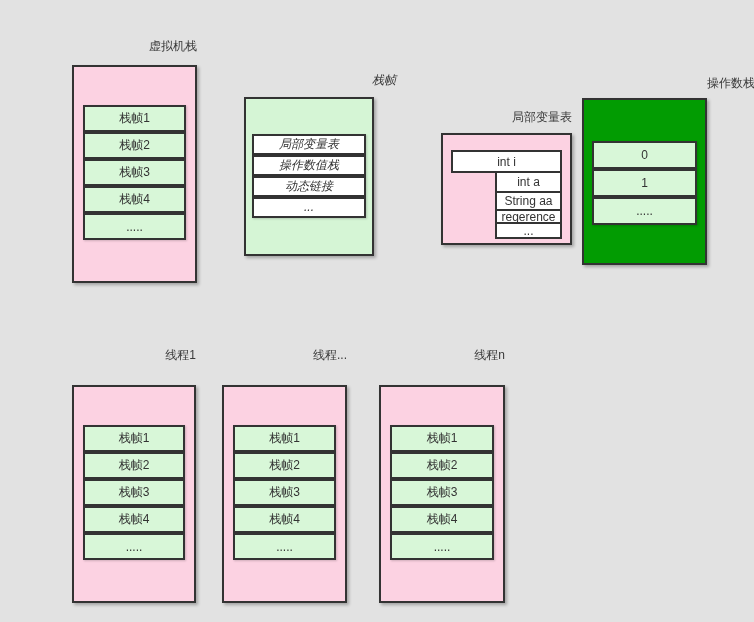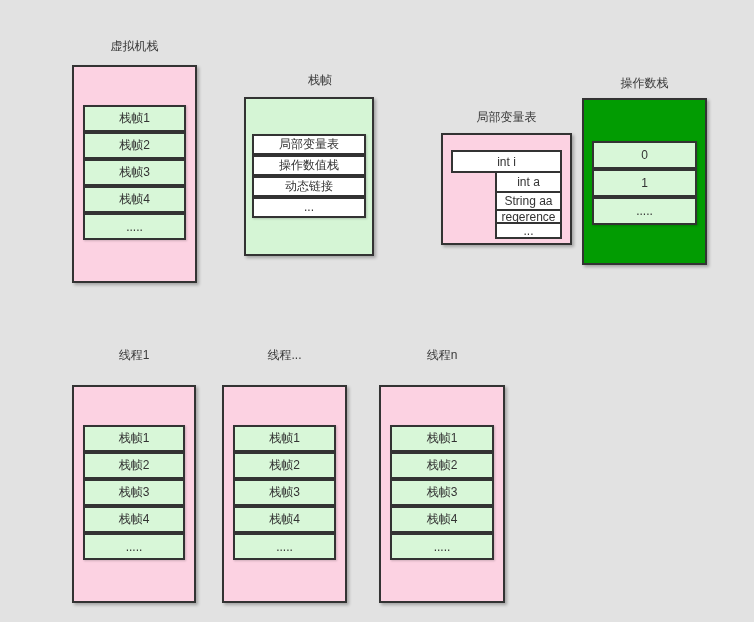--- a/index.html
+++ b/index.html
@@ -13,21 +13,21 @@
     width: 754px;
     height: 622px;
     background: #e2e2e2;
     overflow: hidden;
   }
   .group { position: absolute; }
   .group-title {
     position: absolute;
     left: 0;
     width: 100%;
-    text-align: center;
+    text-align: right;
     font-size: 12px;
     line-height: 14px;
     color: #3a3a3a;
     white-space: nowrap;
   }
   .container {
     position: absolute;
     left: 0;
     top: 0;
     box-sizing: border-box;
@@ -83,42 +83,42 @@
     <div class="group-title" style="top:-26px;">虚拟机栈</div>
     <div class="container pink flexcol stack-pad" style="width:125px; height:218px;">
       <div class="box green h27">栈帧1</div>
       <div class="box green h27">栈帧2</div>
       <div class="box green h27">栈帧3</div>
       <div class="box green h27">栈帧4</div>
       <div class="box green h27">.....</div>
     </div>
   </div>
 
-  <div class="group" style="left:244px; top:97px; width:152px; height:159px;">
+  <div class="group" style="left:244px; top:97px; width:152px; height:159px;font-style:italic;">
     <div class="group-title" style="top:-24px;">栈帧</div>
     <div class="container lg flexcol frame-pad" style="width:130px; height:159px;">
       <div class="box white h21">局部变量表</div>
       <div class="box white h21">操作数值栈</div>
       <div class="box white h21">动态链接</div>
       <div class="box white h21">...</div>
     </div>
   </div>
 
   <div class="group" style="left:441px; top:133px; width:131px; height:112px;">
     <div class="group-title" style="top:-23px;">局部变量表</div>
     <div class="container pink lv-pad" style="width:131px; height:112px;">
       <div class="lv-row" style="height:23px;">int i</div>
       <div class="lv-row" style="height:22px;">int a</div>
       <div class="lv-row" style="height:20px;">String aa</div>
       <div class="lv-row" style="height:15px;">regerence</div>
       <div class="lv-row" style="height:17px;">...</div>
     </div>
   </div>
 
-  <div class="group" style="left:582px; top:98px; width:125px; height:146px;">
+  <div class="group" style="left:582px; top:98px; width:125px; height:146px;padding-left:48px;">
     <div class="group-title" style="top:-22px;">操作数栈</div>
     <div class="container dg flexcol operand-pad" style="width:125px; height:167px;">
       <div class="box green h28">0</div>
       <div class="box green h28">1</div>
       <div class="box green h28">.....</div>
     </div>
   </div>
 
   <div class="group" style="left:72px; top:385px; width:124px; height:218px;">
     <div class="group-title" style="top:-37px;">线程1</div>

